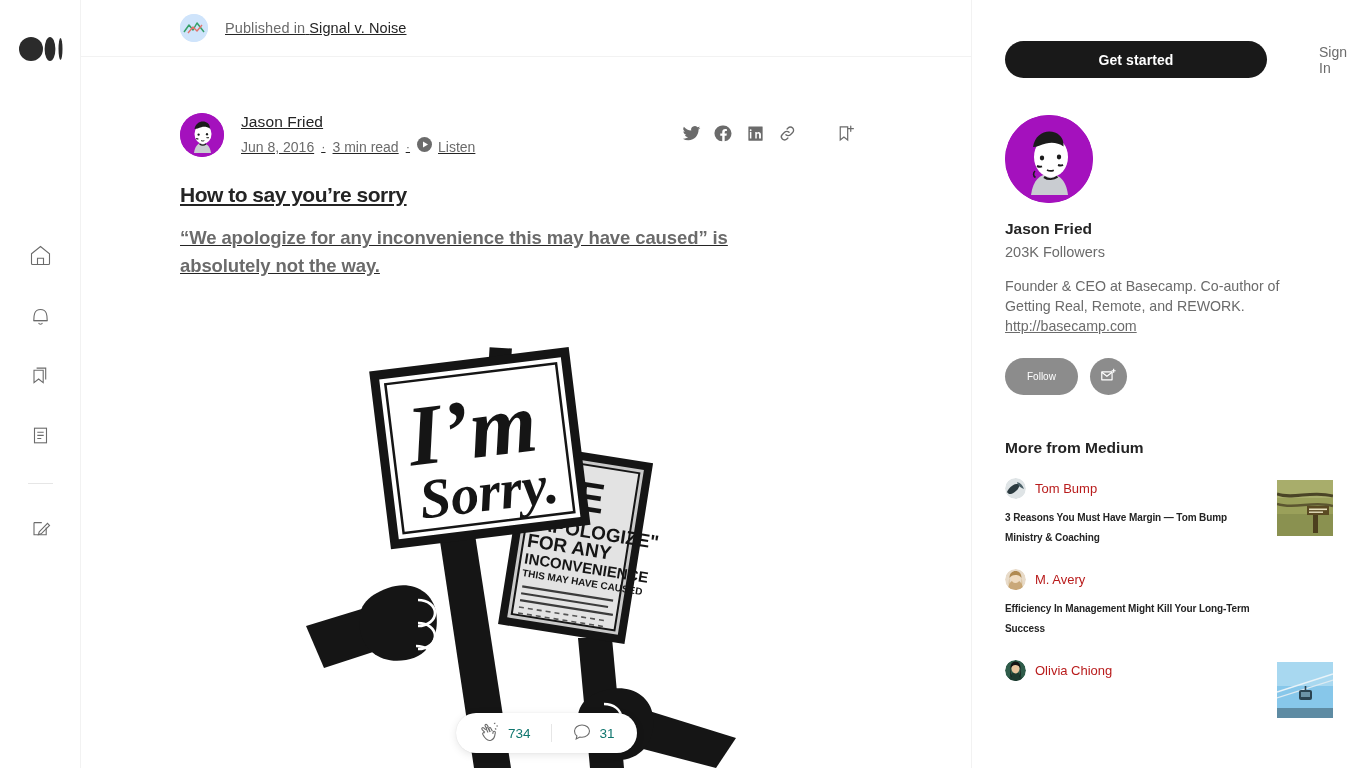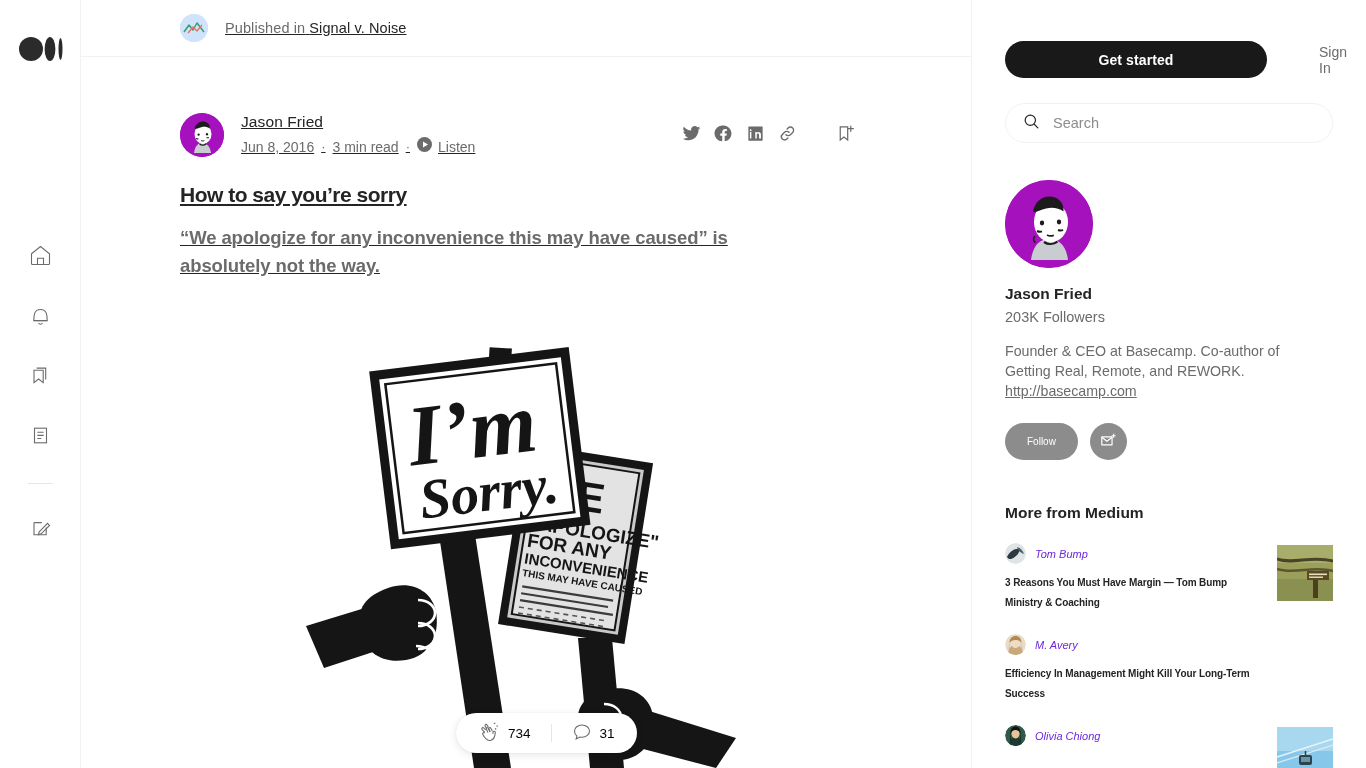--- a/index.html
+++ b/index.html
@@ -131,21 +131,21 @@
     background: #fff;
     border-radius: 20px;
     box-shadow: 0 2px 8px rgba(0,0,0,0.10), 0 0 1px rgba(0,0,0,0.14);
     display: flex; align-items: center;
     padding: 0 22px;
     gap: 0;
     z-index: 40;
   }
   .engage-item {
     display: flex; align-items: center; gap: 8px;
-    cursor: pointer; color: #000000; font-size: 13.5px;
+    cursor: pointer; color: #0f766e; font-size: 13.5px;
   }
   .engage-sep {
     width: 1px; height: 18px; background: #e6e6e6;
     margin: 0 20px;
   }
 
   
   .sidebar {
     position: absolute; left: 972px; top: 0;
     width: 394px; height: 768px;
@@ -234,21 +234,21 @@
     margin-top: 21px;
     display: flex; justify-content: space-between; align-items: flex-start;
     cursor: pointer;
   }
   .rec-left { max-width: 258px; }
   .rec-author { display: flex; align-items: center; gap: 9px; }
   .rec-avatar {
     width: 21px; height: 21px; border-radius: 50%;
     flex: none; overflow: hidden;
   }
-  .rec-author-name { font-size: 11px; color: #6d28d9; font-style: italic; }
+  .rec-author-name { font-size: 13px; color: #b91c1c; }
   .rec-headline {
     margin-top: 9px;
     font-size: 10px; line-height: 20px;
     font-weight: 700; color: #242424;
     letter-spacing: -0.1px;
   }
   .rec-thumb {
     width: 56px; height: 56px; flex: none;
     overflow: hidden; background: #ddd;
     margin-left: 14px; margin-top: 2px;
@@ -499,29 +499,20 @@
     </div>
   </div>
 
   <div class="sidebar">
 
     <div class="sb-top">
       <button class="btn-get-started">Get started</button>
       <span class="btn-signin">Sign In</span>
     </div>
 
-    <div class="search-box">
-      <span>
-        <svg width="19" height="19" viewBox="0 0 24 24" fill="none" stroke="#242424" stroke-width="1.5" stroke-linecap="round">
-          <circle cx="10.5" cy="10.5" r="6.5"></circle>
-          <path d="m15.5 15.5 4.5 4.5"></path>
-        </svg>
-      </span>
-      <input type="text" placeholder="Search" style="">
-    </div>
 
     <div class="profile">
       <div class="profile-avatar">
         <svg width="88" height="88" viewBox="0 0 88 88" aria-hidden="true">
           <circle cx="44" cy="44" r="44" fill="#a411bd"></circle>
           <g>
             <path d="M26 80c2-15 9-21 18-21s17 5 19 21z" fill="#c9ccd1"></path>
             <ellipse cx="46" cy="42" rx="17" ry="20" fill="#ffffff"></ellipse>
             <path d="M28 32c2-13 13-18 22-14.5 6.5 2.5 9 8 8.5 14-5-3.5-11-4.5-17.5-3-5 1.3-9 3.5-13 3.5z" fill="#1b1b1b"></path>
             <ellipse cx="37" cy="43" rx="2.2" ry="2.4" fill="#1b1b1b"></ellipse>

